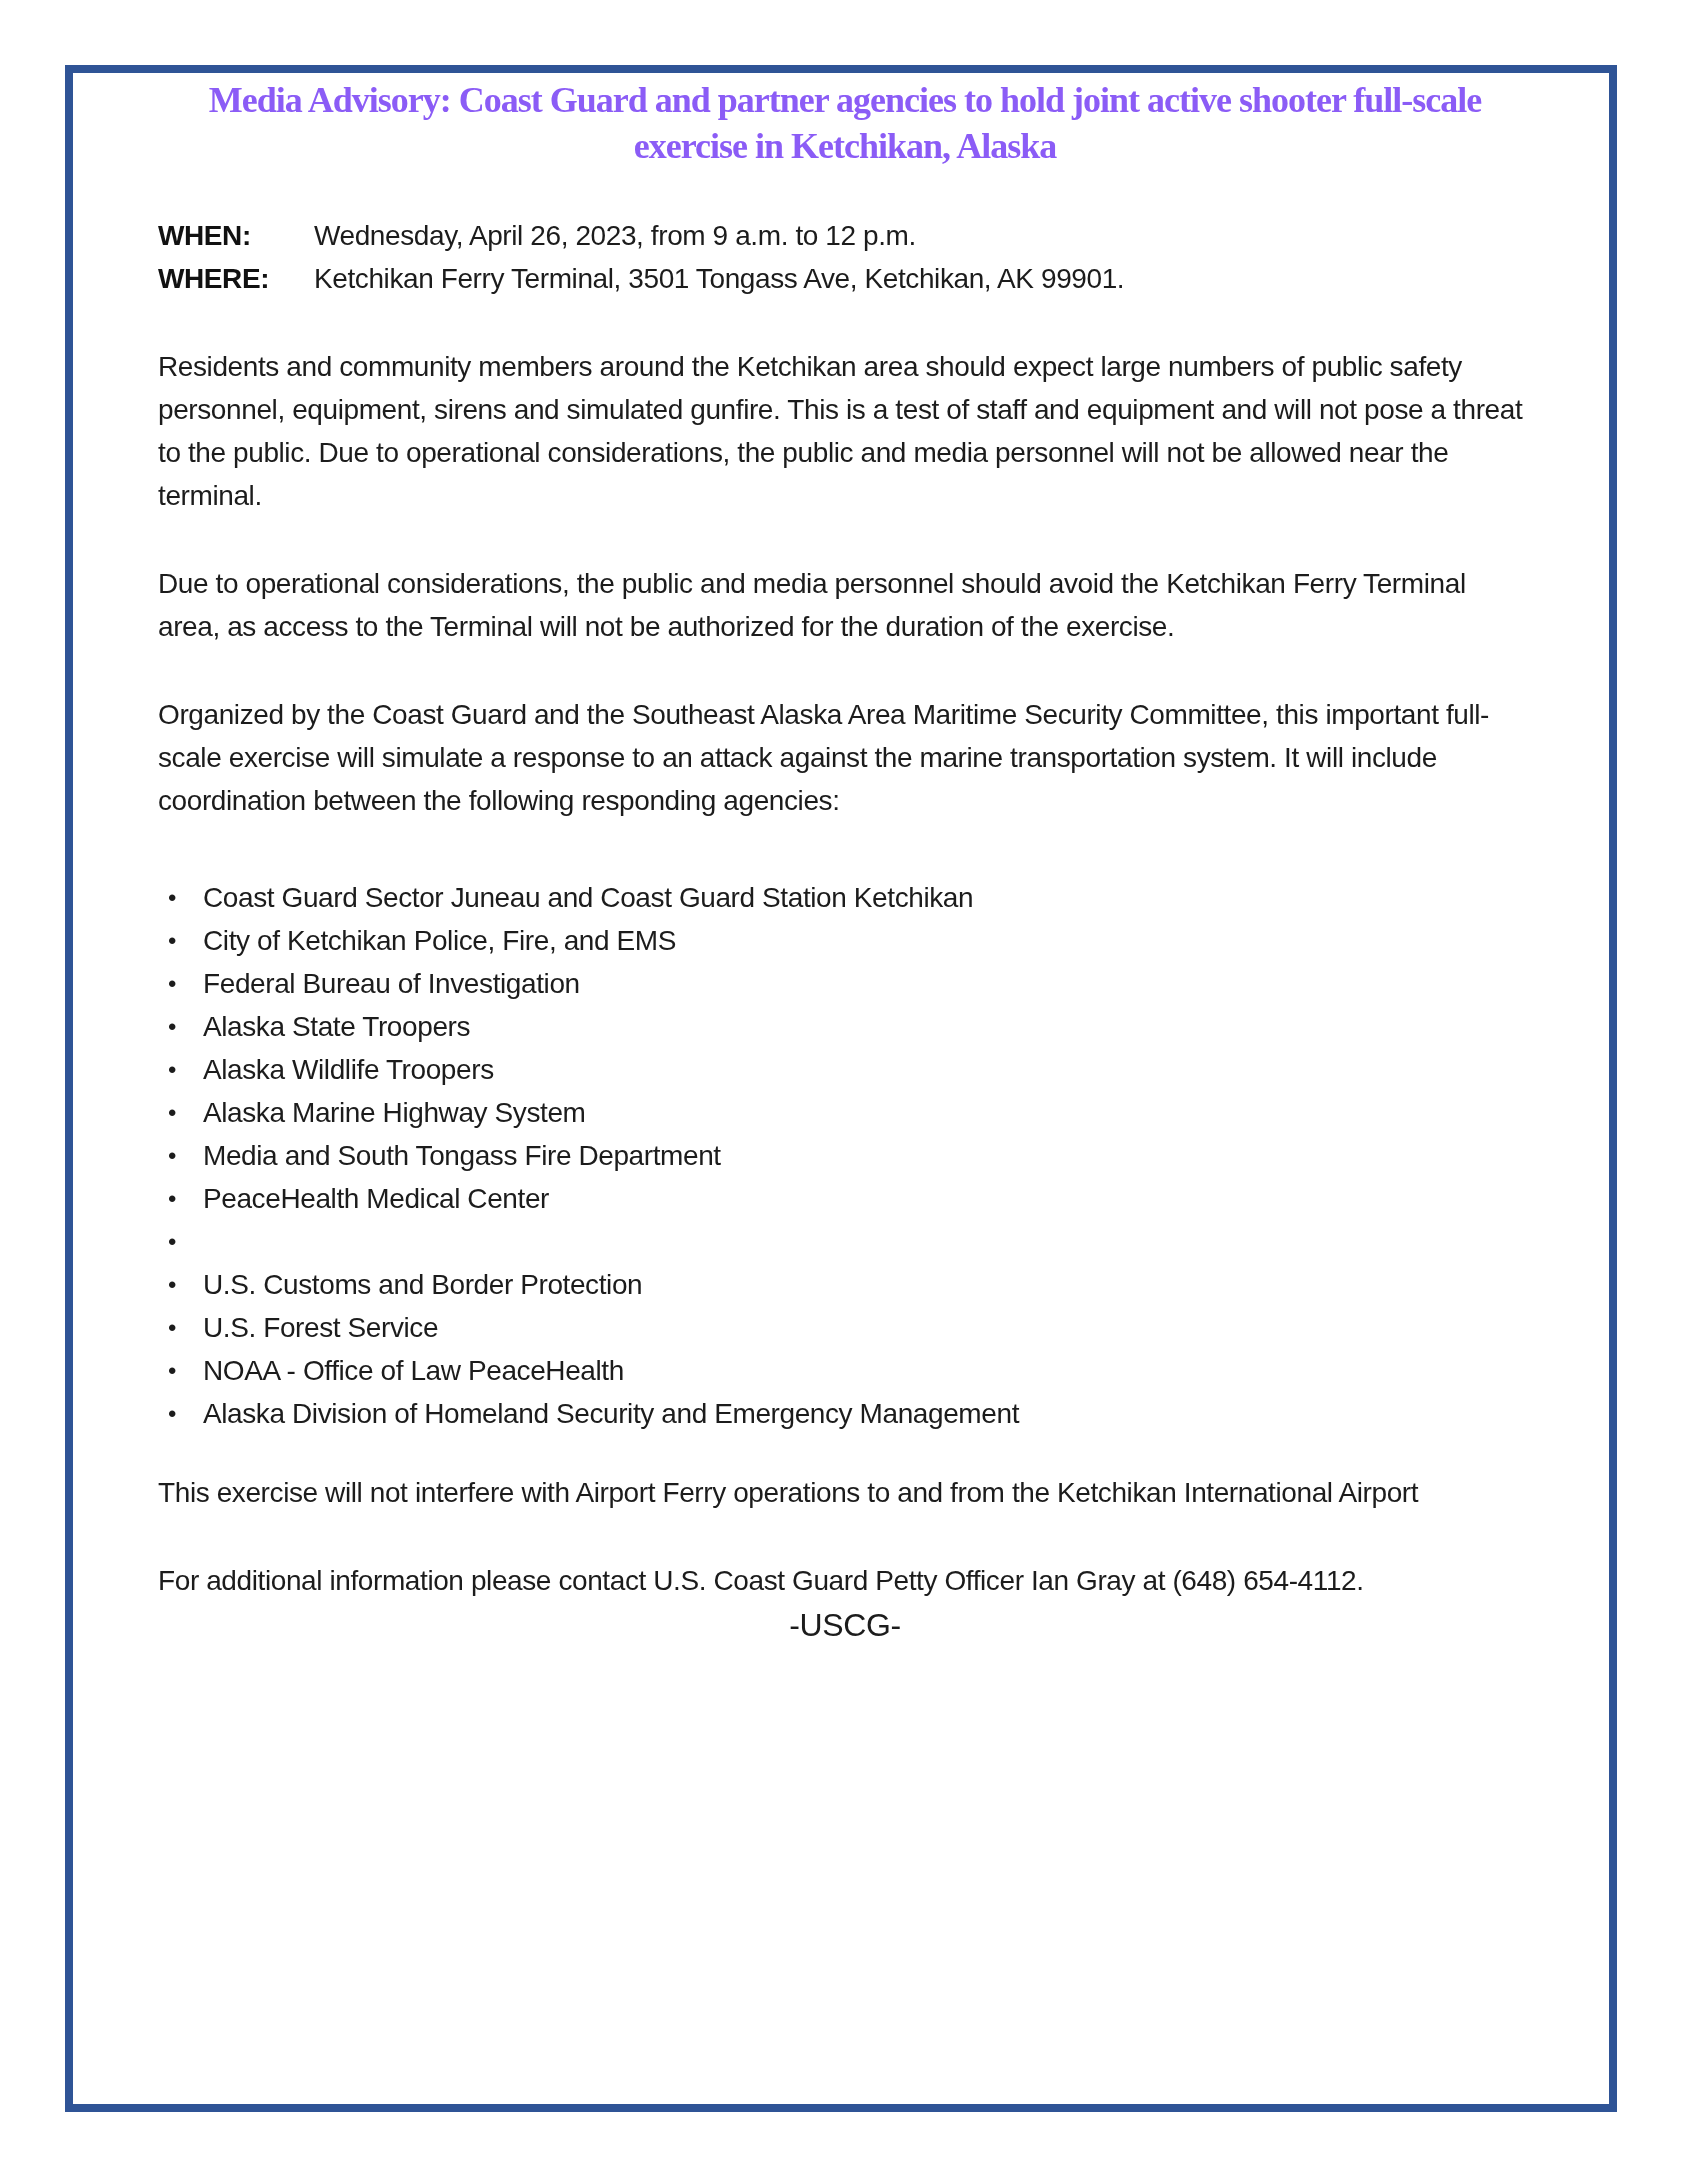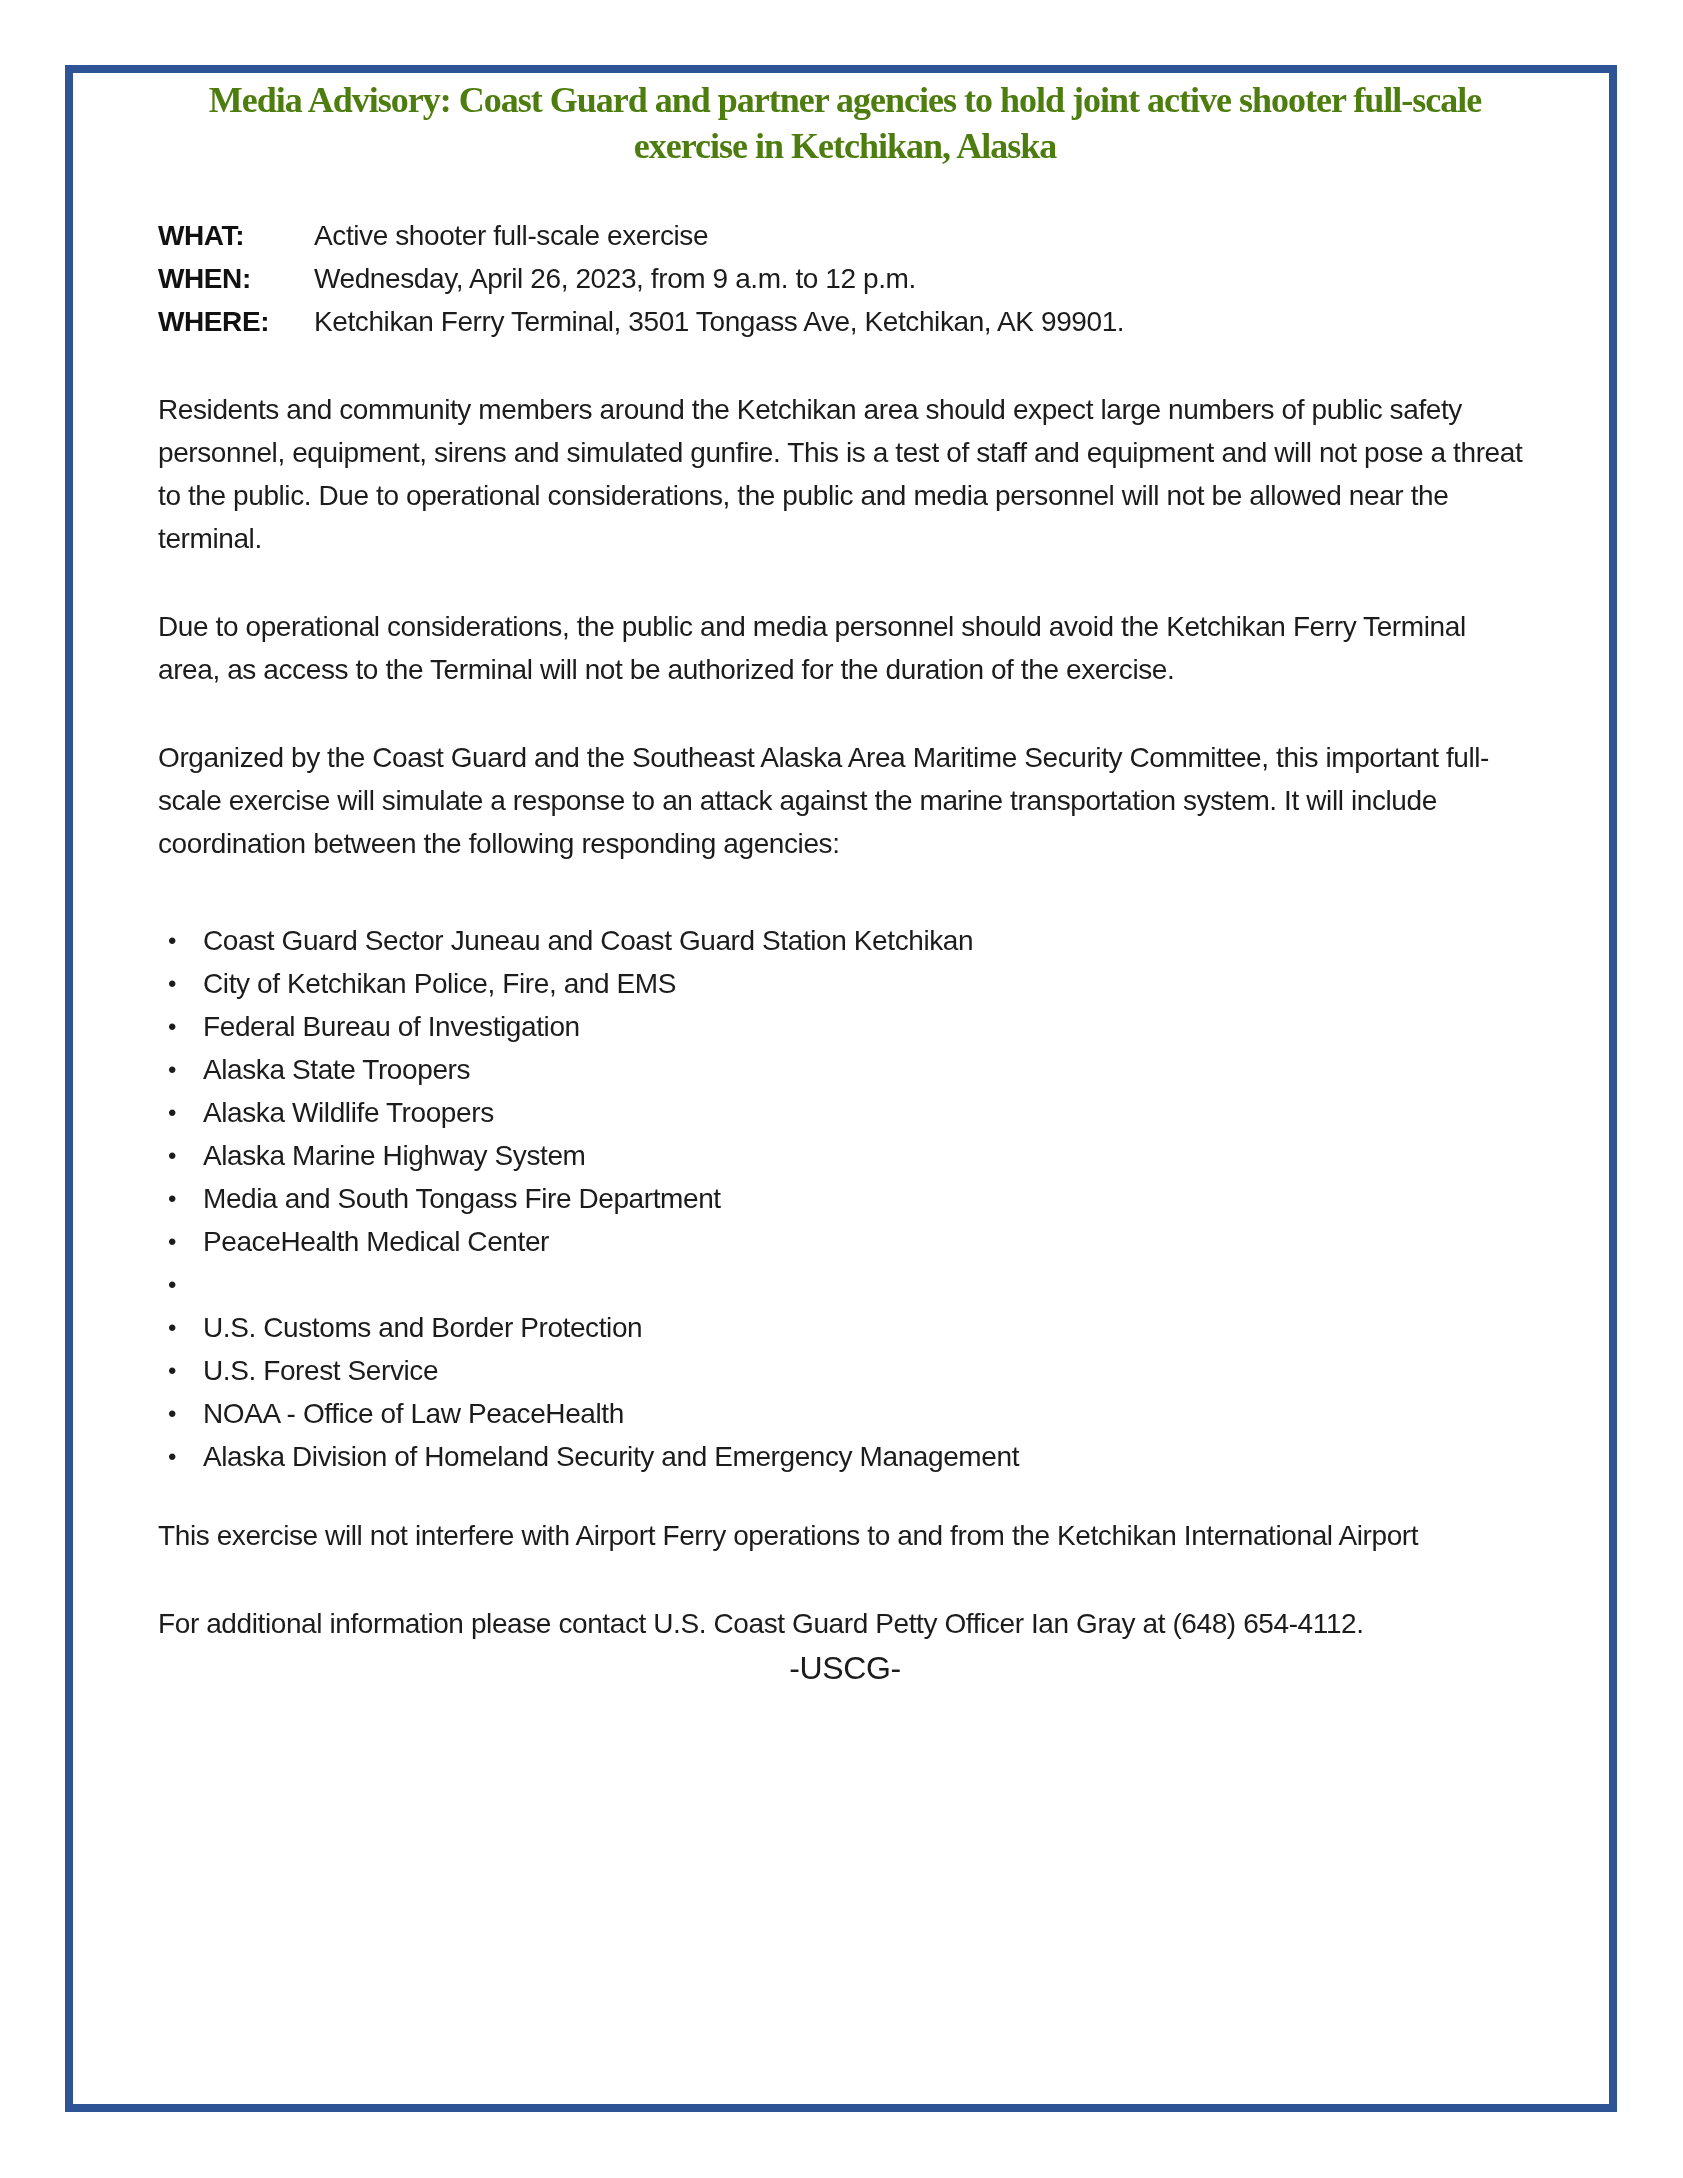--- a/index.html
+++ b/index.html
@@ -29,21 +29,21 @@
     top: 77px;
     left: 158px;
     width: 1374px;
   }
   .doc-title {
     font-family: "Liberation Serif", serif;
     font-weight: bold;
     font-size: 36px;
     line-height: 46px;
     letter-spacing: -1px;
-    color: #4d7c0f;
+    color: #8b5cf6;
     text-align: center;
     margin: 0 0 0 0;
     padding: 0 10px;
   }
   .para {
     font-size: 28px;
     line-height: 43px;
     letter-spacing: -0.4px;
     margin: 45px 0 0 0;
   }
@@ -98,24 +98,20 @@
 
 <div class="page-border"></div>
 
 <div class="content">
 
   <h1 class="doc-title">Media Advisory: Coast Guard and partner agencies to hold joint active shooter full-scale exercise in Ketchikan, Alaska</h1>
 
 
   <div class="details">
 
-      <div class="detail-row">
-        <span class="detail-label">WHAT:</span>
-        <span class="detail-value">Active shooter full-scale exercise</span>
-      </div>
 
       <div class="detail-row">
         <span class="detail-label">WHEN:</span>
         <span class="detail-value">Wednesday, April 26, 2023, from 9 a.m. to 12 p.m.</span>
       </div>
 
       <div class="detail-row">
         <span class="detail-label">WHERE:</span>
         <span class="detail-value">Ketchikan Ferry Terminal, 3501 Tongass Ave, Ketchikan, AK 99901.</span>
       </div>

